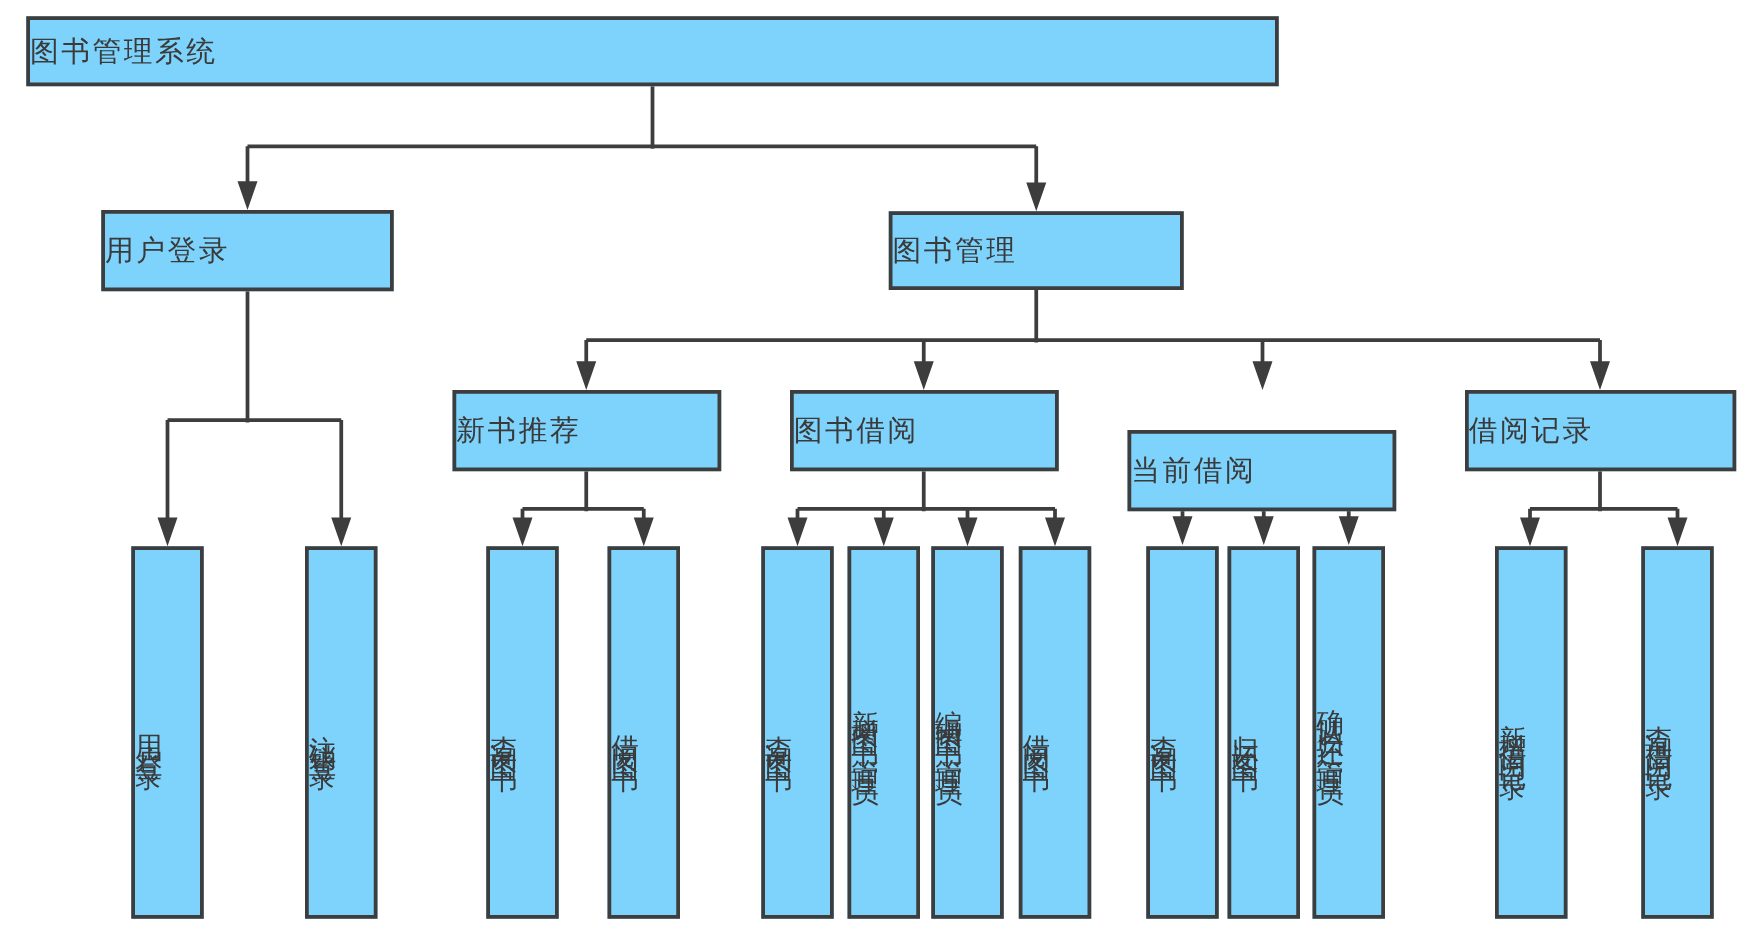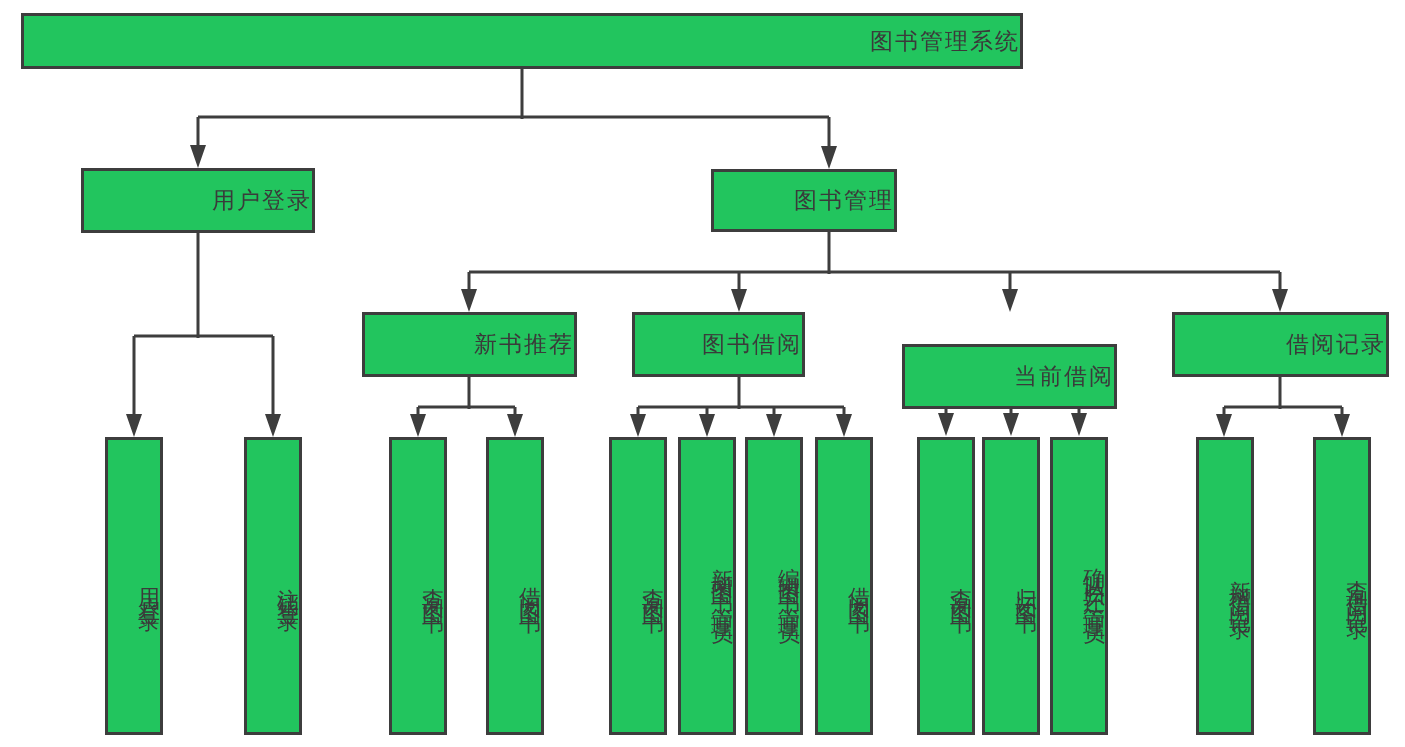--- a/index.html
+++ b/index.html
@@ -13,47 +13,47 @@
   }
   #connectors {
     position: absolute;
     left: 0; top: 0;
     width: 1405px; height: 747px;
     pointer-events: none;
   }
   .box {
     position: absolute;
     box-sizing: border-box;
-    background: #22c55e;
+    background: #7dd3fc;
     border: 3px solid #3d3d3d;
     display: flex;
     align-items: center;
-    justify-content: flex-end;
+    justify-content: flex-start;
     z-index: 1;
   }
   .box .label {
     color: #3a3a3a;
     font-size: 23px;
     letter-spacing: 2px;
     white-space: nowrap;
   }
   .box.vbox .label {
     writing-mode: vertical-rl;
     text-orientation: mixed;
     letter-spacing: 8px;
     font-size: 22px;
     line-height: 1;
   }
   
   .n-root  { left: 21px;   top: 13px;  width: 1002px; height: 56px; }
   .n-login { left: 81px;   top: 168px; width: 234px;  height: 65px; }
-  .n-mgmt  { left: 711px;  top: 169px; width: 186px;  height: 63px; }
+  .n-mgmt  { left: 711px;  top: 169px; width: 236px;  height: 63px; }
   .lvl3    { top: 312px; height: 65px; }
   .n-rec   { left: 362px;  width: 215px; }
-  .n-bor   { left: 632px;  width: 173px; font-family: Liberation Serif, serif; }
+  .n-bor   { left: 632px;  width: 215px; font-family: Liberation Serif, serif; }
   .n-cur   { left: 902px;  width: 215px; margin-top: 32px; }
   .n-log   { left: 1172px; width: 217px; }
   .leaf    { top: 437px; width: 58px; height: 298px; }
   .lf-1  { left: 105px; }
   .lf-2  { left: 244px; }
   .lf-3  { left: 389px; }
   .lf-4  { left: 486px; }
   .lf-5  { left: 609px; }
   .lf-6  { left: 678px; }
   .lf-7  { left: 745px; }

